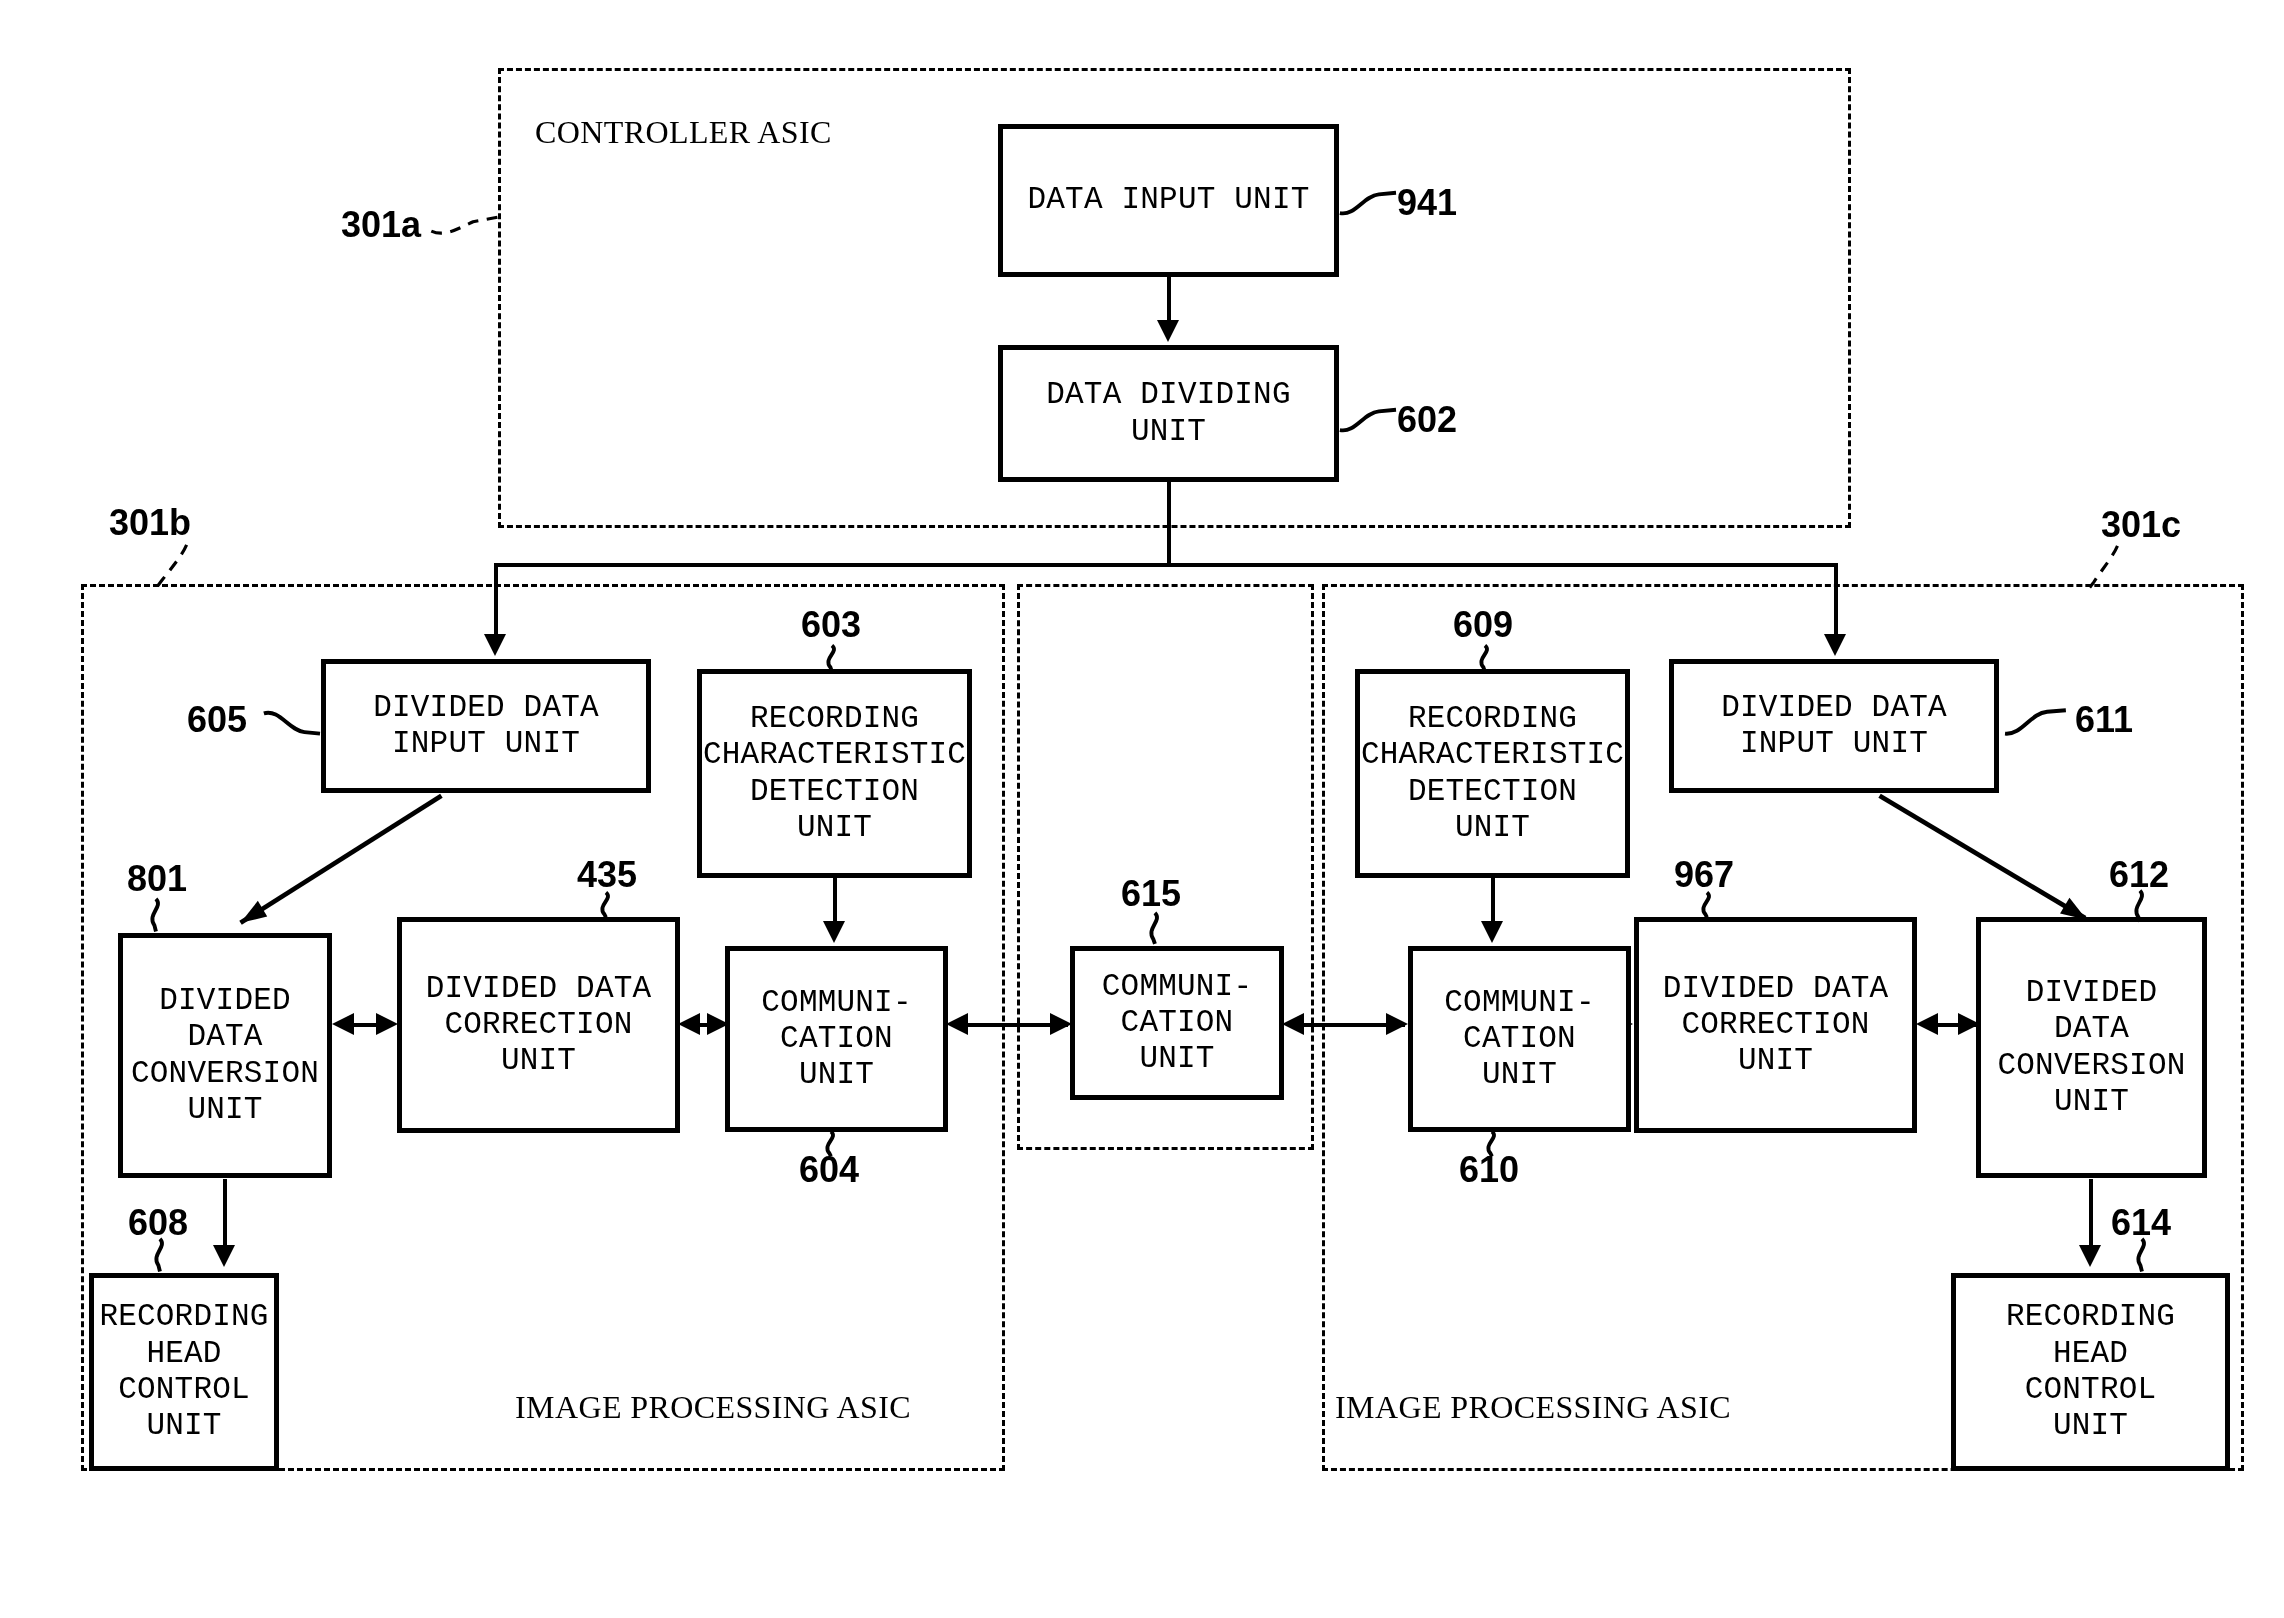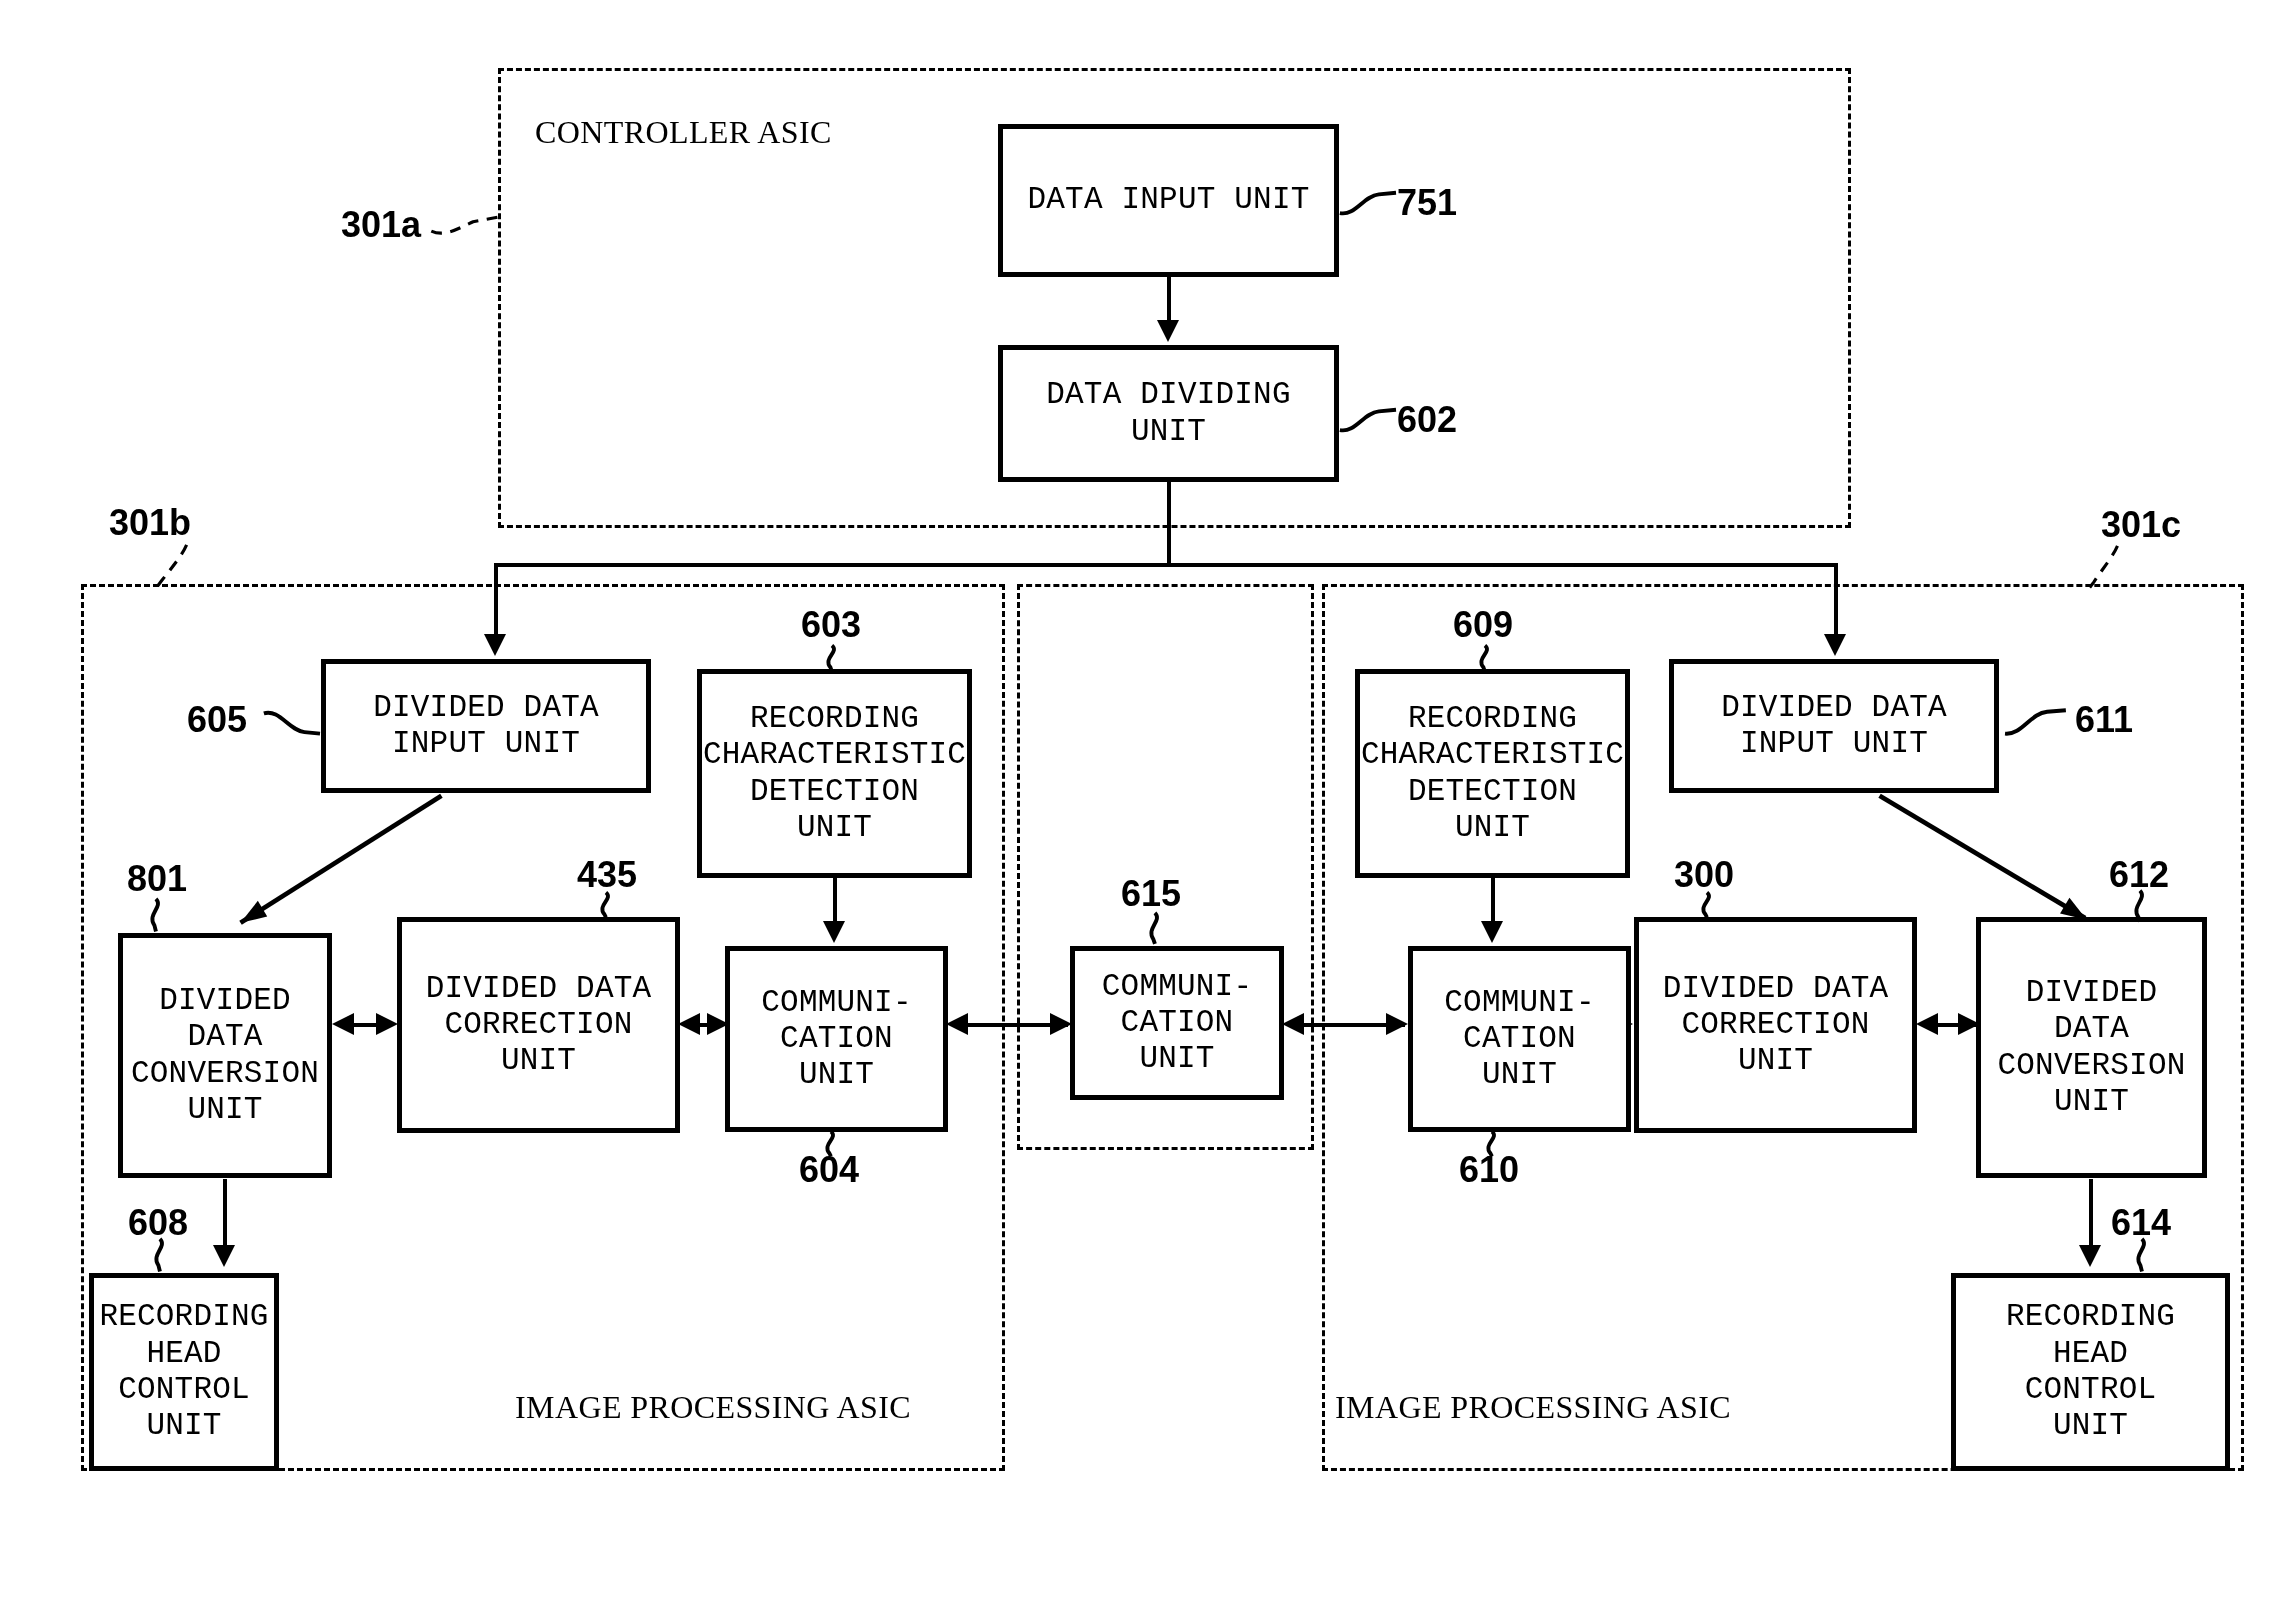--- a/index.html
+++ b/index.html
@@ -108,21 +108,21 @@
   </svg>
 
   <div class="ref" style="left:2101px;top:504px;">301c</div>
   <svg class="leader" style="left:2083px;top:544px;width:47px;height:49px;" viewBox="0 0 60 62" width="47" height="49">
     <path d="M44 2 C 38 16, 26 30, 14 48 L 8 56" stroke="#000" stroke-width="4" fill="none" stroke-dasharray="14 11"></path>
   </svg>
 
   <div class="box" style="left:998px;top:124px;width:341px;height:153px;">
     <span>DATA INPUT UNIT</span>
   </div>
-  <div class="ref" style="left:1397px;top:182px;">751</div>
+  <div class="ref" style="left:1397px;top:182px;">941</div>
   <svg class="leader" style="left:1338px;top:185px;width:63px;height:39px;" viewBox="0 0 80 50" width="63" height="39">
     <path d="M2 36 C 22 40, 32 14, 52 12 L 74 10" stroke="#000" stroke-width="5" fill="none"></path>
   </svg>
 
   <div class="box" style="left:998px;top:345px;width:341px;height:137px;flex-direction:column;">
     <span>DATA DIVIDING</span>
     <span>UNIT</span>
   </div>
   <div class="ref" style="left:1397px;top:399px;">602</div>
   <svg class="leader" style="left:1338px;top:402px;width:63px;height:39px;" viewBox="0 0 80 50" width="63" height="39">
@@ -268,21 +268,21 @@
   <div class="ref" style="left:1459px;top:1149px;">610</div>
   <svg class="leader" style="left:1478px;top:1130px;width:31px;height:31px;" viewBox="0 0 40 40" width="31" height="31">
     <path d="M18 2 C 28 10, 6 18, 16 30 L 18 34" stroke="#000" stroke-width="5" fill="none"></path>
   </svg>
 
   <div class="box" style="left:1634px;top:917px;width:283px;height:216px;flex-direction:column;">
     <span>DIVIDED DATA</span>
     <span>CORRECTION</span>
     <span>UNIT</span>
   </div>
-  <div class="ref" style="left:1674px;top:854px;">300</div>
+  <div class="ref" style="left:1674px;top:854px;">967</div>
   <svg class="leader" style="left:1693px;top:891px;width:31px;height:31px;" viewBox="0 0 40 40" width="31" height="31">
     <path d="M18 2 C 28 10, 6 18, 16 30 L 18 34" stroke="#000" stroke-width="5" fill="none"></path>
   </svg>
 
   <div class="box" style="left:1976px;top:917px;width:231px;height:261px;flex-direction:column;">
     <span>DIVIDED</span>
     <span>DATA</span>
     <span>CONVERSION</span>
     <span>UNIT</span>
   </div>

